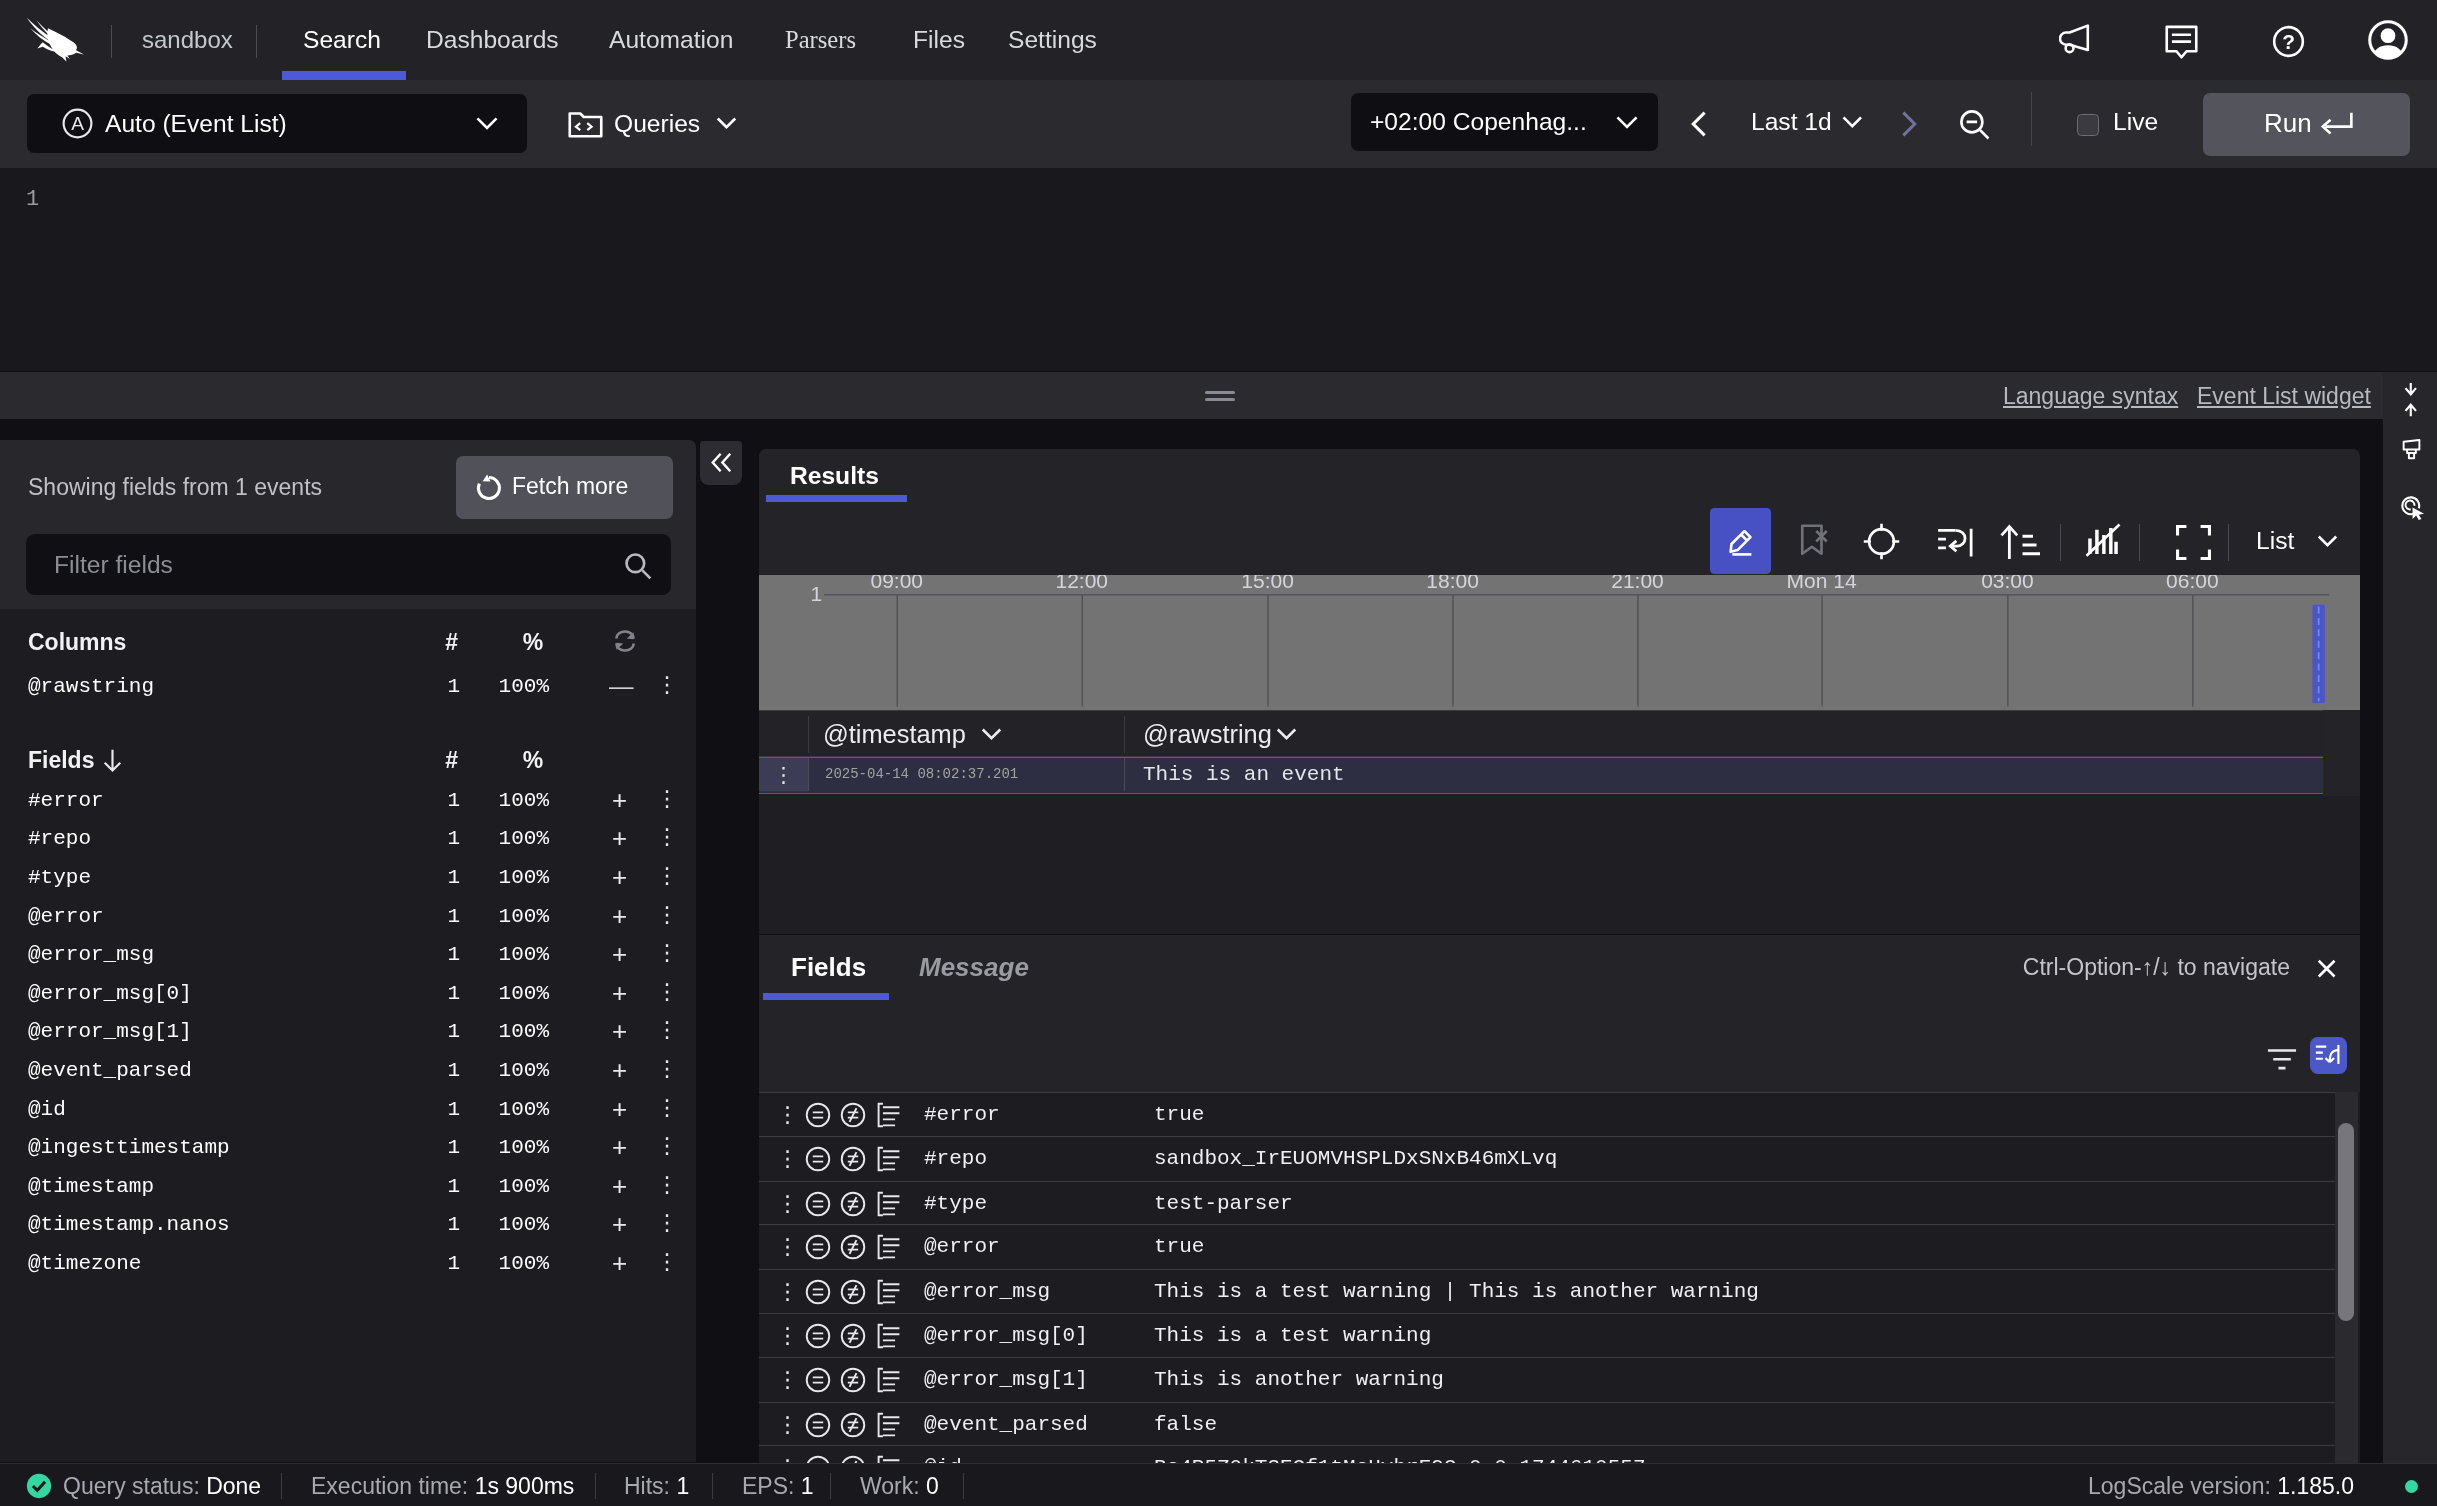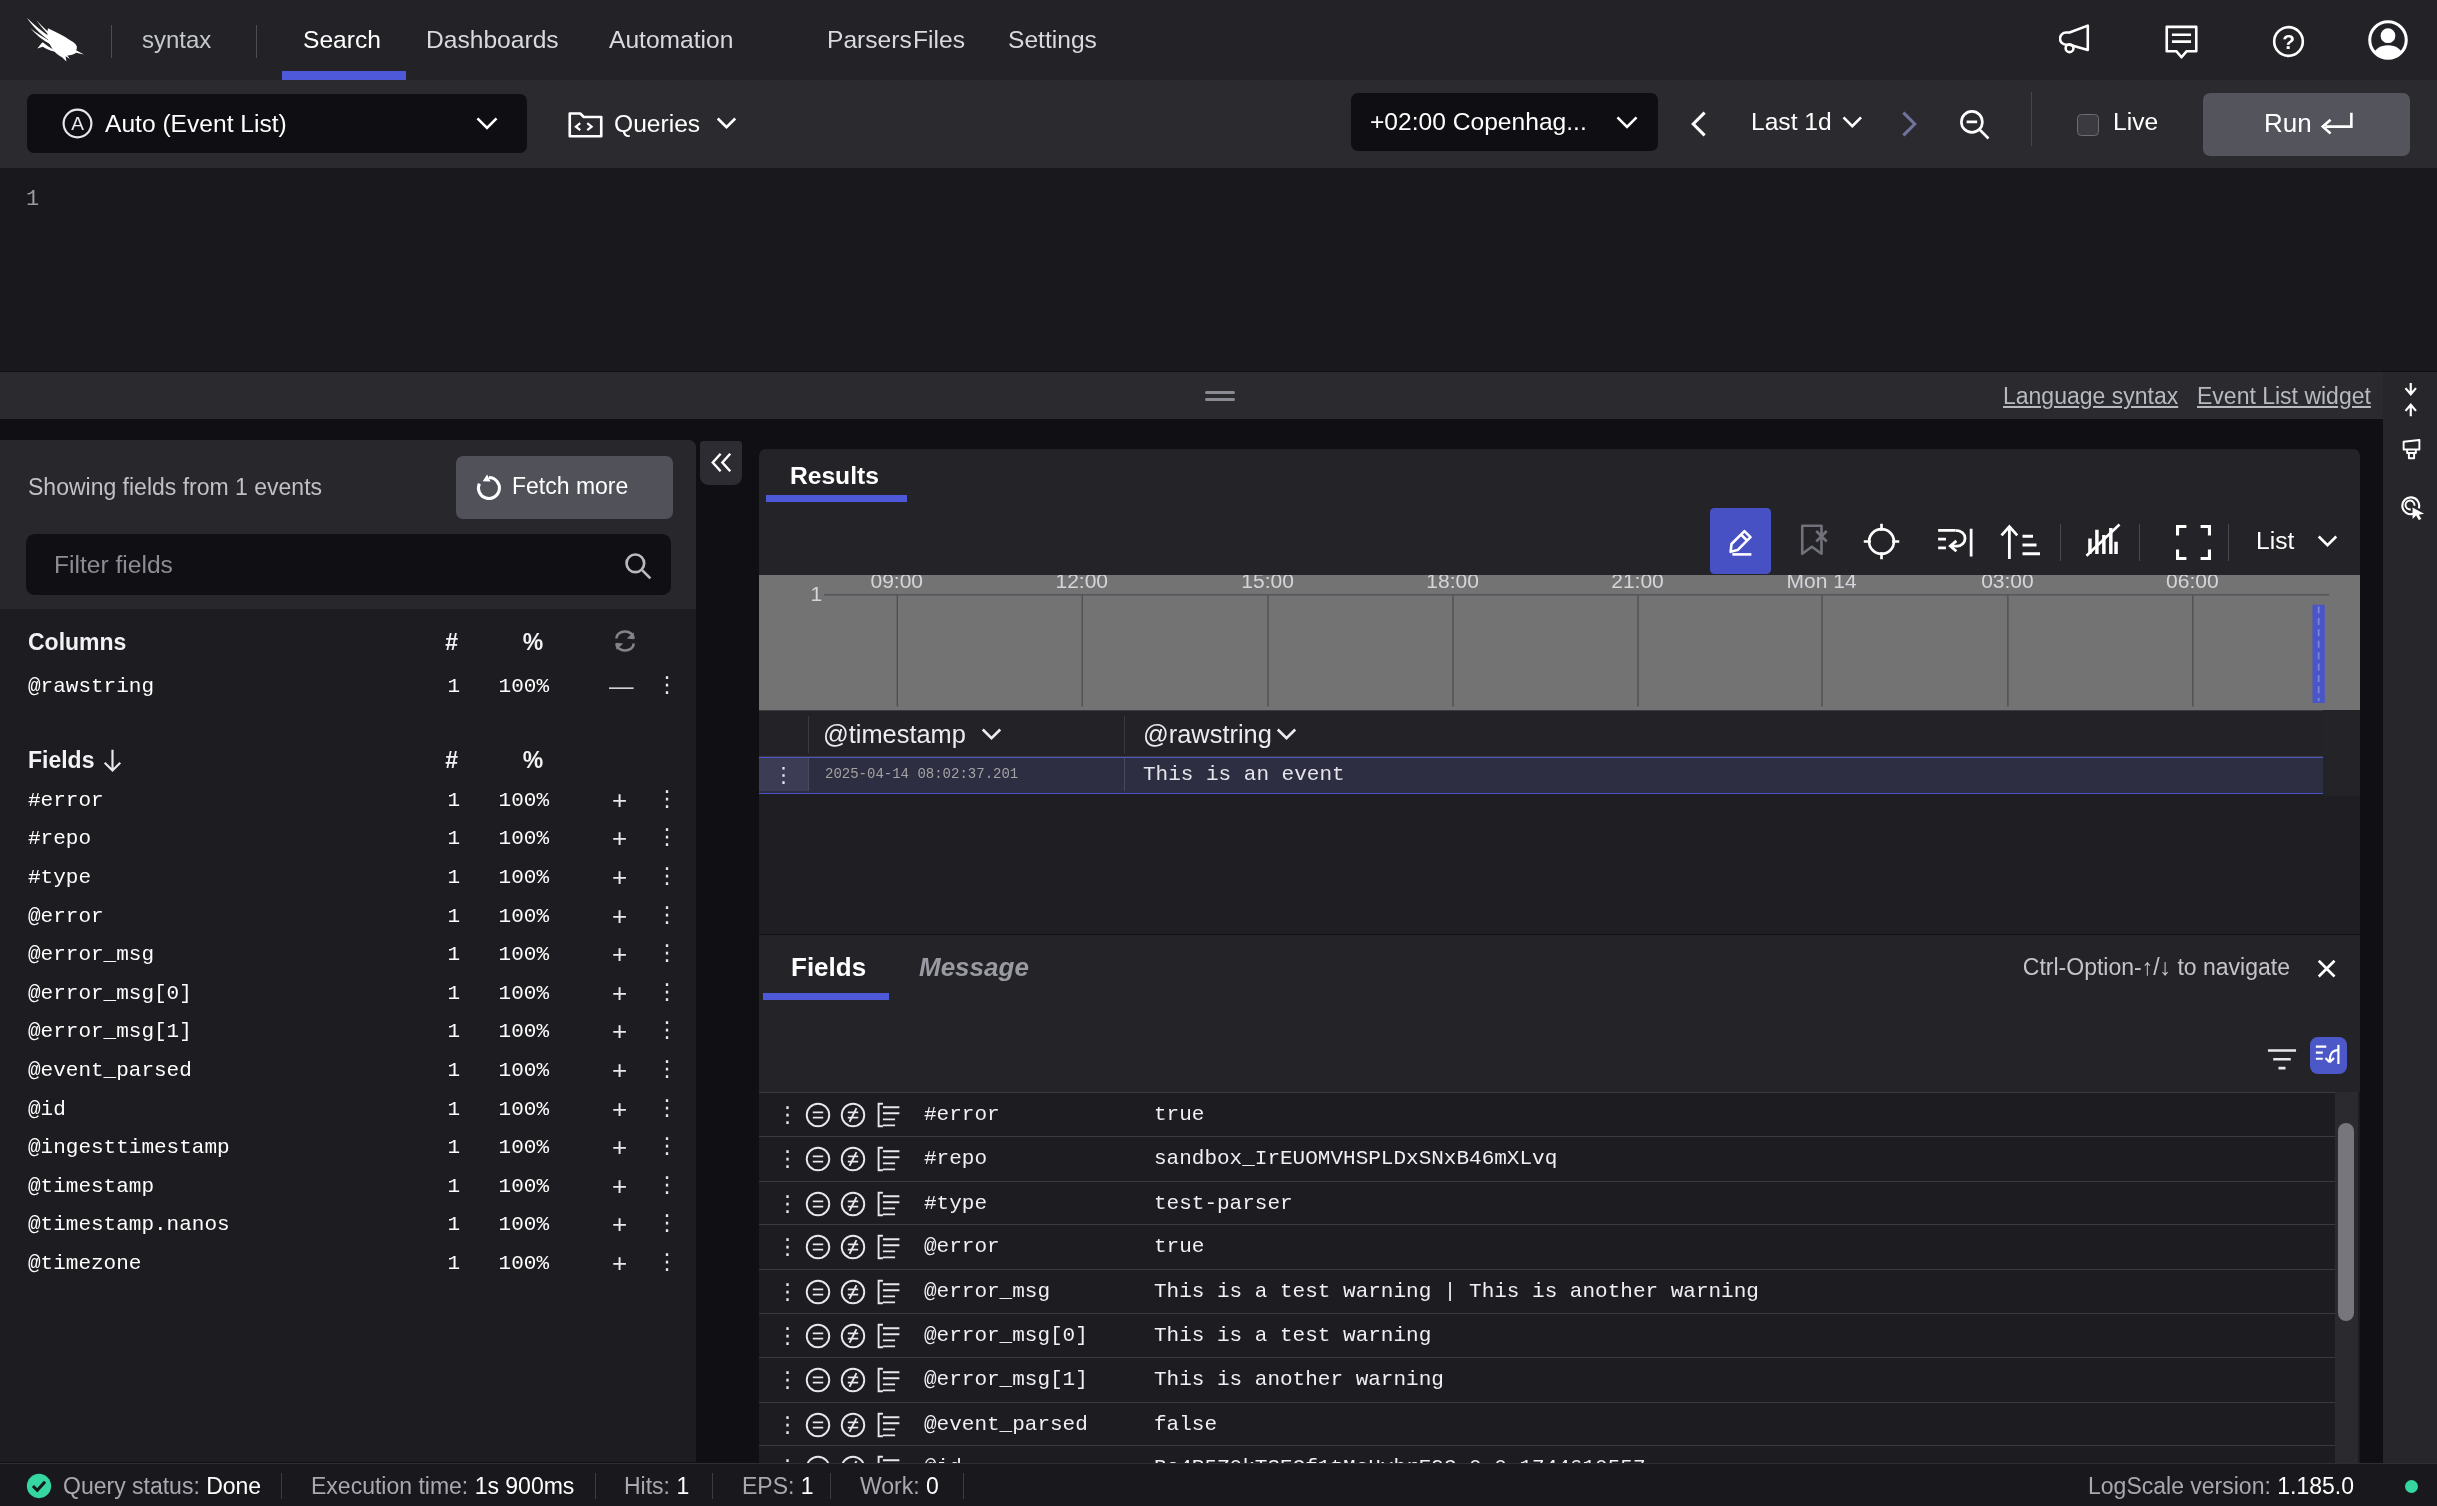--- a/index.html
+++ b/index.html
@@ -49,26 +49,26 @@
 <body>
   <div class="navbar">
     <svg class="abs" style="left:24.6px;top:15px" width="60" height="51" viewBox="0 0 68 58">
       <path fill="#fff" d="M2 3 C8 12 17 22 28 29 L30 26 C20 19 10 11 2 3 Z"></path>
       <path fill="#fff" d="M13 6 C19 15 28 25 38 32 L39 29 C29 22 20 14 13 6 Z"></path>
       <path fill="#fff" d="M6 15 C12 22 20 29 30 34 L31 31 C22 26 13 21 6 15 Z"></path>
       <path fill="#fff" d="M26 15 C37 20 48 26 55 31 C59 34 60 37 58 40 L67 45 L58 43 C55 45 52 46 48 46 L51 50 L46 47 L47 53 L42 48 C35 45 30 38 27 31 C25 25 25 19 26 15 Z"></path>
       <path fill="#fff" d="M20 31 C26 36 32 40 39 42 C33 42 26 40 20 36 L14 38 L18 33 Z"></path>
     </svg>
     <div class="vdiv" style="left:111px"></div>
-    <div class="nav-item" style="left:142px;color:#c3c8cc;font-size:24px;">syntax</div>
+    <div class="nav-item" style="left:142px;color:#c3c8cc;font-size:24px;">sandbox</div>
     <div class="vdiv" style="left:256px"></div>
     <div class="nav-item" style="left:303px;color:#fff;">Search</div>
     <div class="nav-item" style="left:426px;">Dashboards</div>
     <div class="nav-item" style="left:609px;">Automation</div>
-    <div class="nav-item" style="left:827px;">Parsers</div>
+    <div class="nav-item" style="left:785px;font-family:Liberation Serif, serif;">Parsers</div>
     <div class="nav-item" style="left:913px;">Files</div>
     <div class="nav-item" style="left:1008px;">Settings</div>
     <div class="nav-underline"></div>
     <svg class="abs" style="left:2059px;top:23px" width="35" height="33" viewBox="0 0 40 38">
       <g stroke="#fff" stroke-width="3" fill="none" stroke-linejoin="round">
         <path d="M33 3 V31 L12 25 H8 A7 7 0 0 1 8 11 L12 11 Z"></path>
         <circle cx="12" cy="29" r="4.5"></circle>
       </g>
     </svg>
     <svg class="abs" style="left:2165px;top:24.6px" width="33" height="35" viewBox="0 0 38 40">

